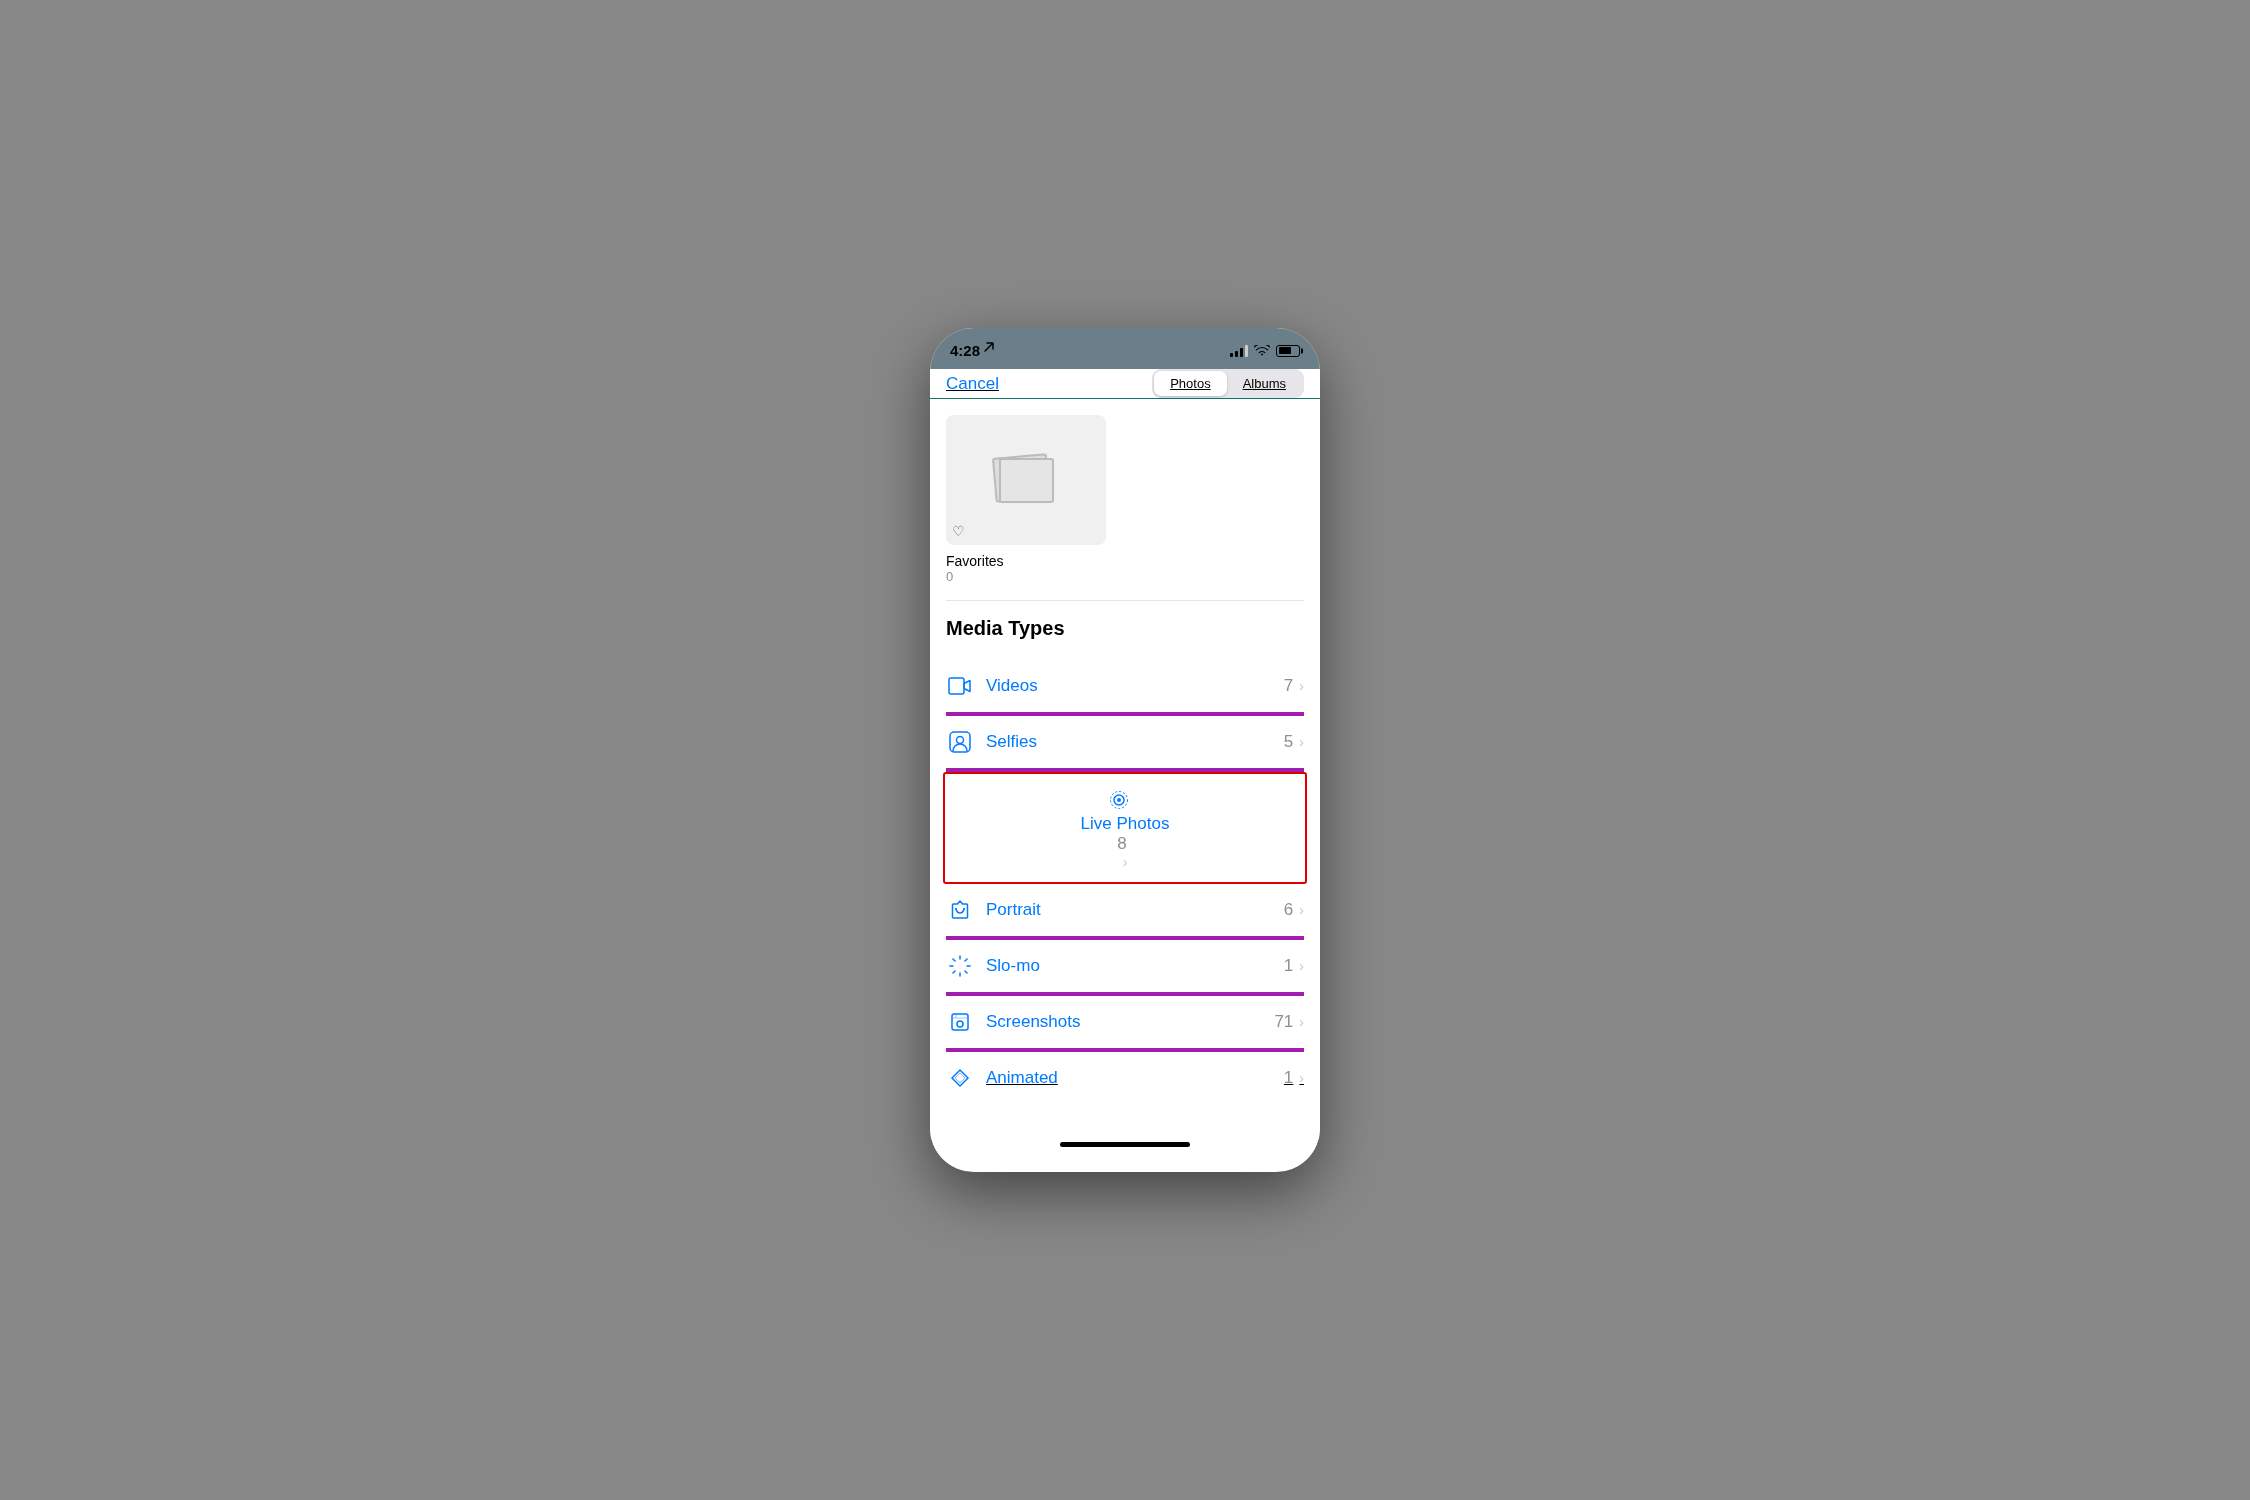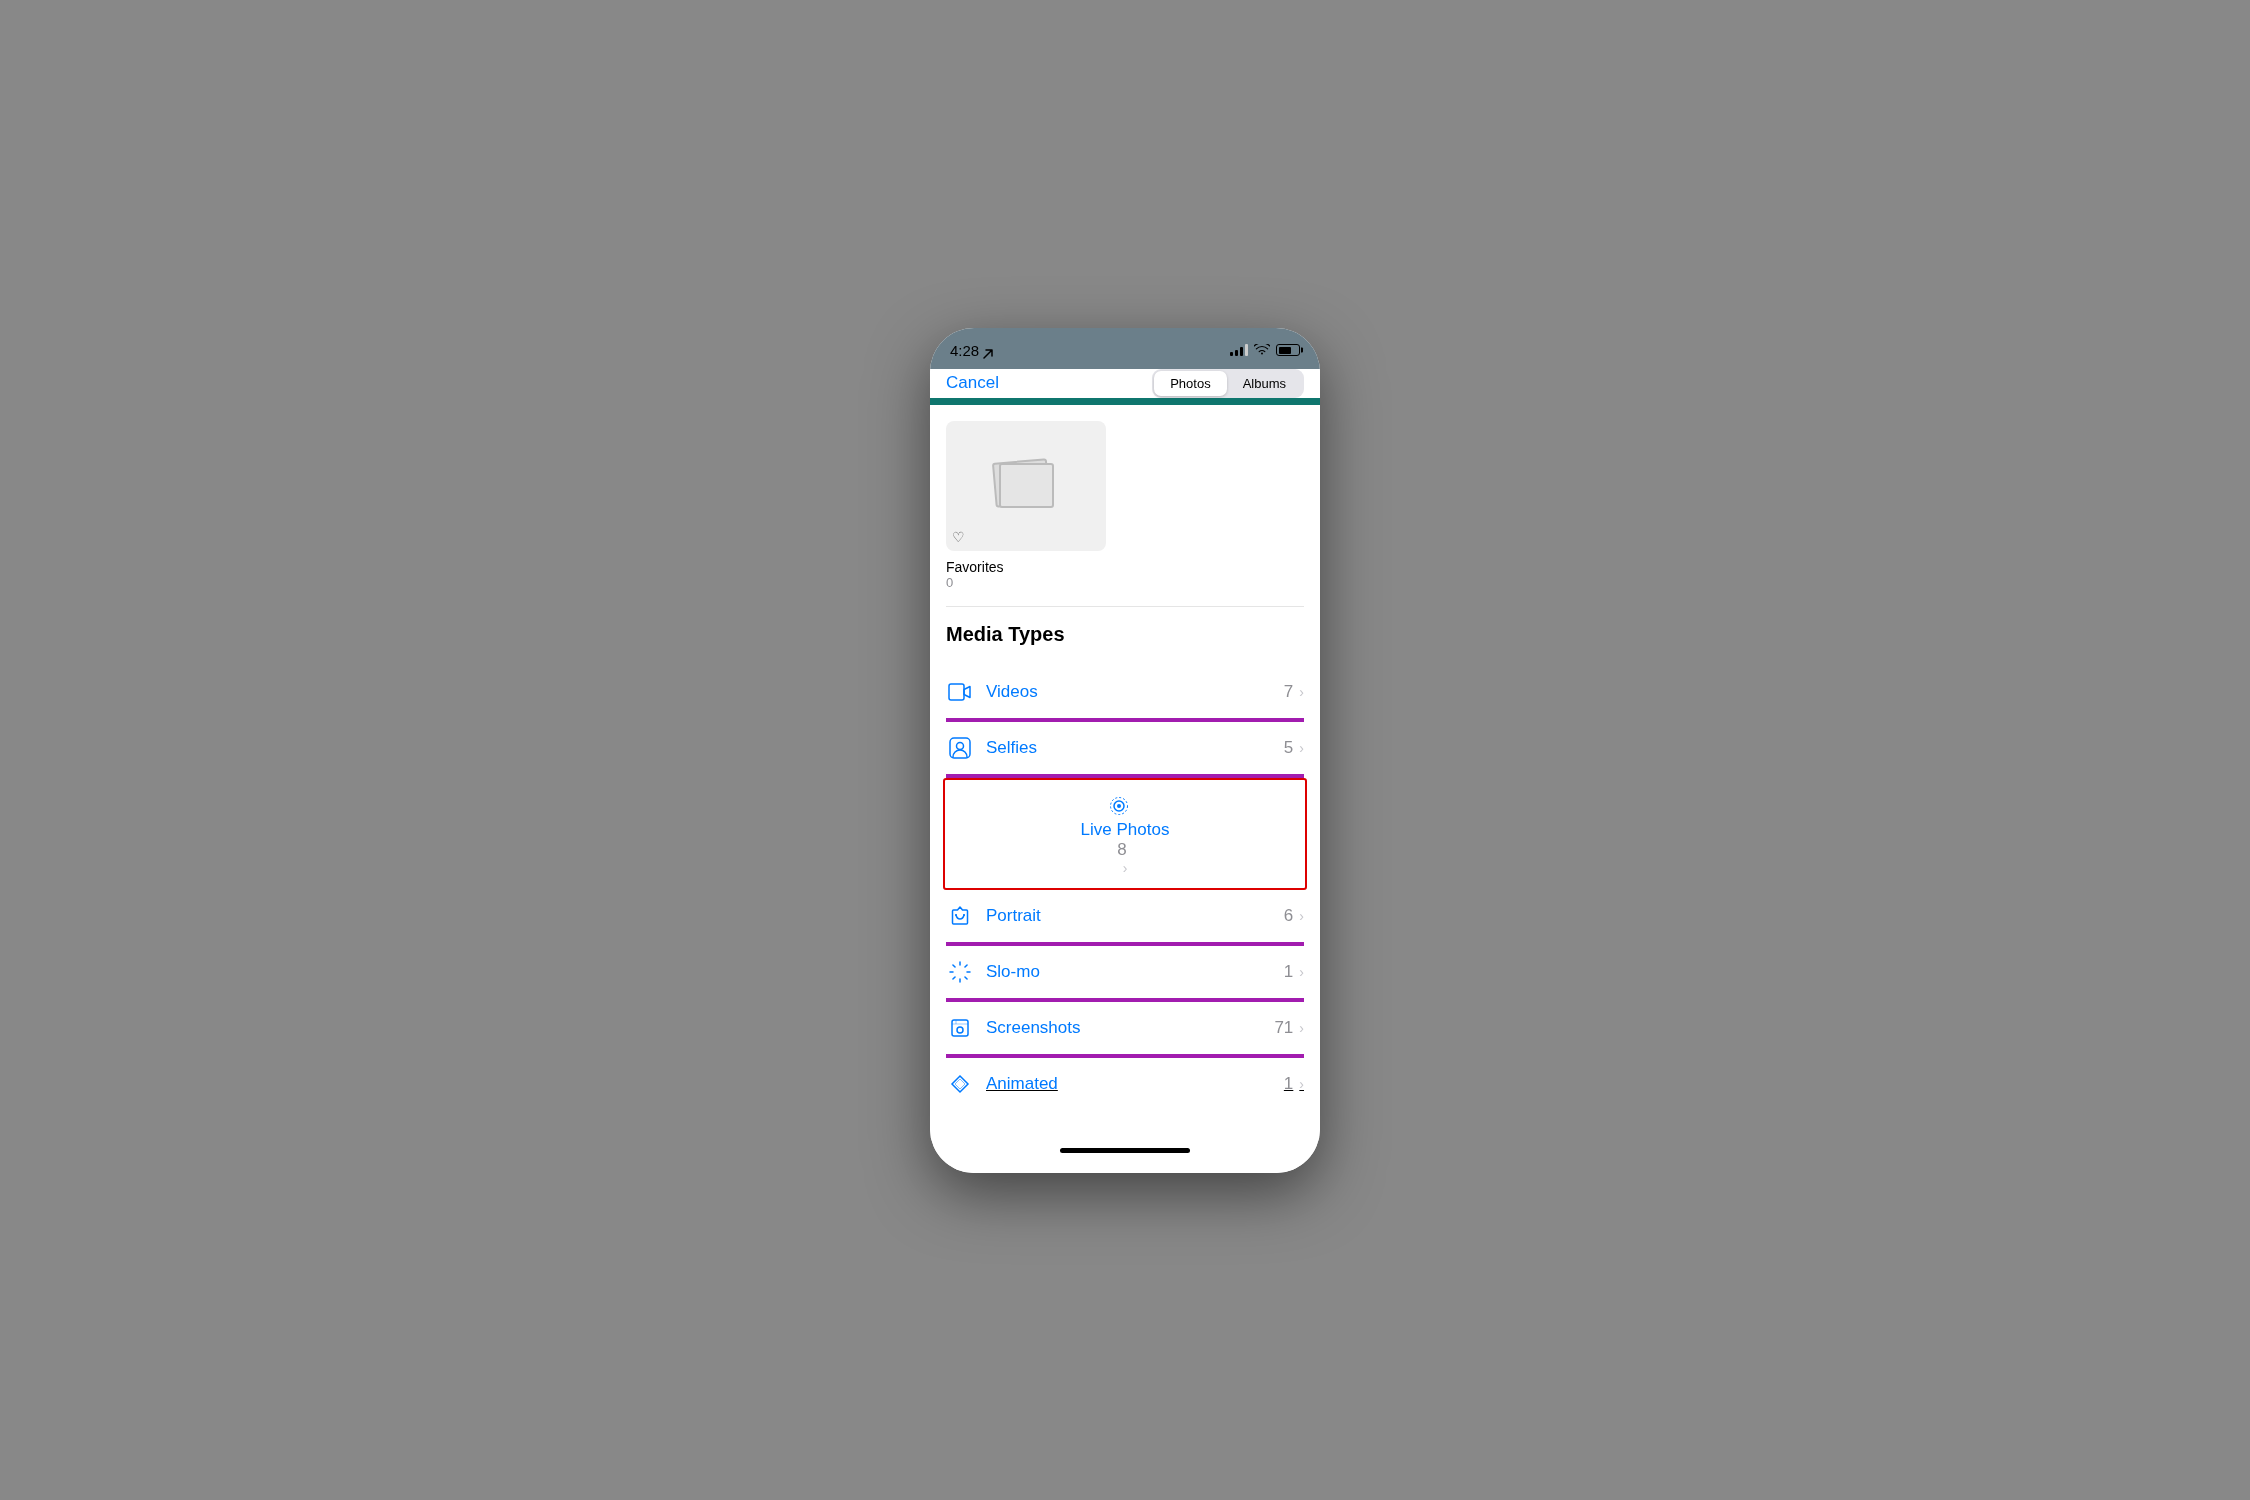--- a/index.html
+++ b/index.html
@@ -27,24 +27,24 @@
     .status-bar {
       background: #6b7f8a;
       padding: 14px 20px 10px;
       display: flex;
       justify-content: space-between;
       align-items: center;
     }
 
     .status-time {
       font-size: 15px;
-      font-weight: 400;
+      font-weight: 700;
       color: #000;
       display: flex;
-      align-items: flex-end;
+      align-items: flex-start;
       gap: 4px;
     }
 
     .status-icons {
       display: flex;
       align-items: center;
       gap: 6px;
     }
 
     .signal-bars {
@@ -89,21 +89,22 @@
       background: #000;
       border-radius: 1px;
     }
 
     
     .nav-bar {
       background: #fff;
       padding: 0 16px;
       display: flex;
       align-items: center;
-      border-bottom: 7px solid #0f766e;
+      border-bottom: 1px solid #0f766e;
+      text-decoration: underline;
     }
 
     .cancel-btn {
       color: #007aff;
       font-size: 17px;
       background: none;
       border: none;
       cursor: pointer;
       padding: 0;
       margin-right: auto;

